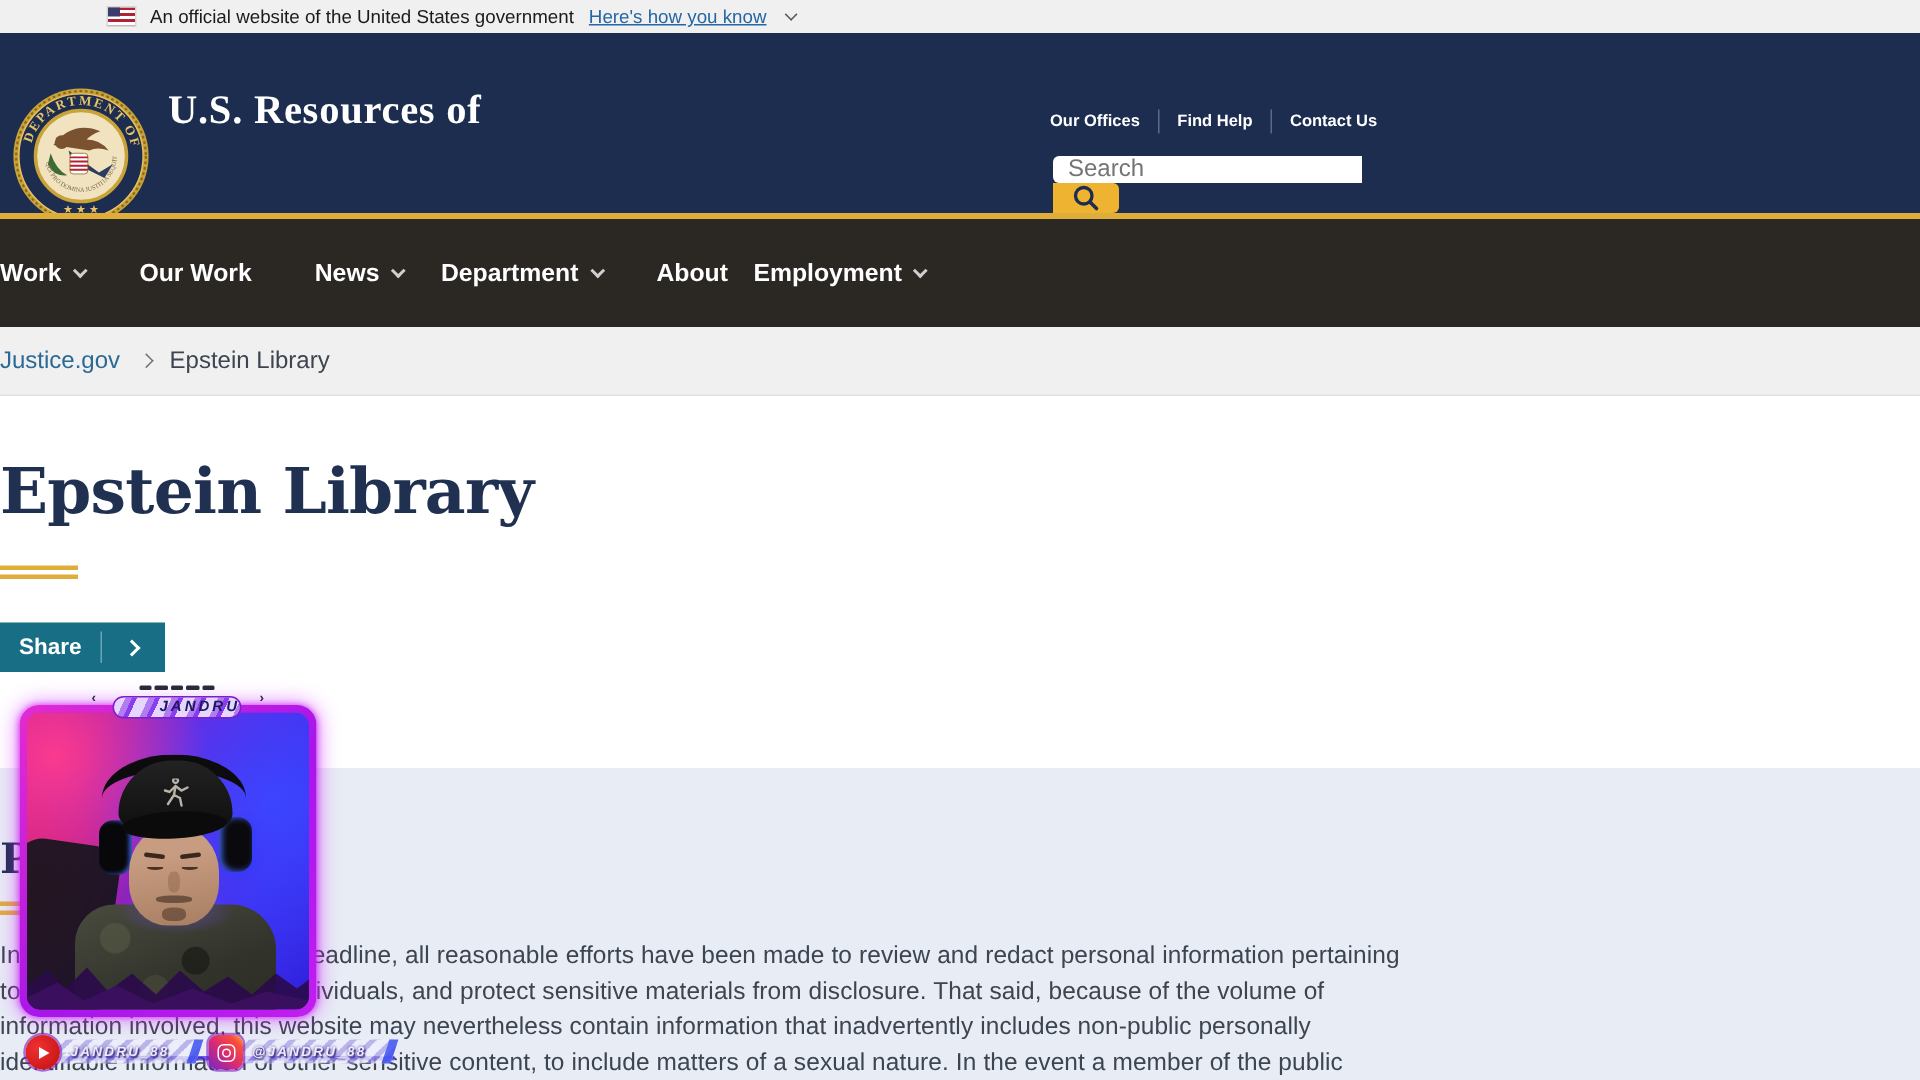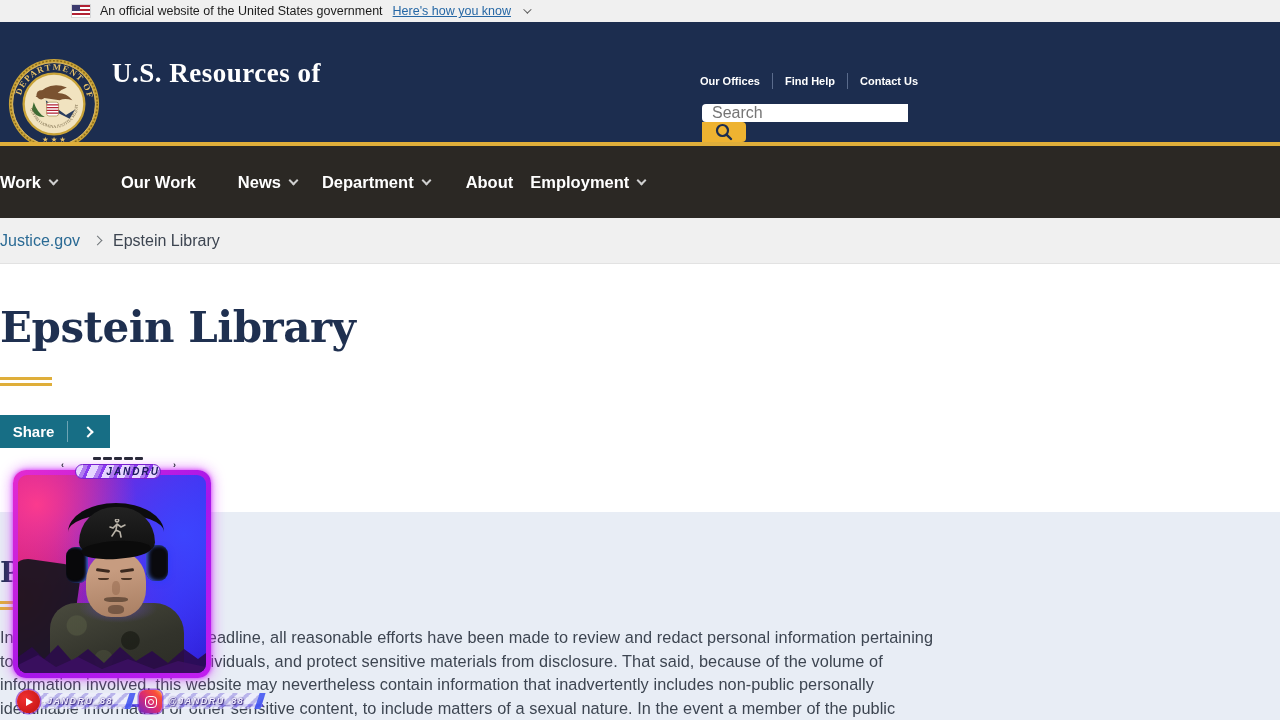--- a/index.html
+++ b/index.html
@@ -171,21 +171,21 @@
       </button>
     </div>
   </div>
   <div class="doj-gold-rule"></div>
 
   <div class="navbar">
     <div class="nav-item" style="margin-left:0">
       <span>Work</span>
         <i class="nav-chev"></i>
     </div>
-    <div class="nav-item" style="margin-left:64px">
+    <div class="nav-item" style="margin-left:36px">
       <span>Our Work</span>
     </div>
     <div class="nav-item" style="margin-left:42px">
       <span>News</span>
         <i class="nav-chev"></i>
     </div>
     <div class="nav-item" style="margin-left:25px">
       <span>Department</span>
         <i class="nav-chev"></i>
     </div>

